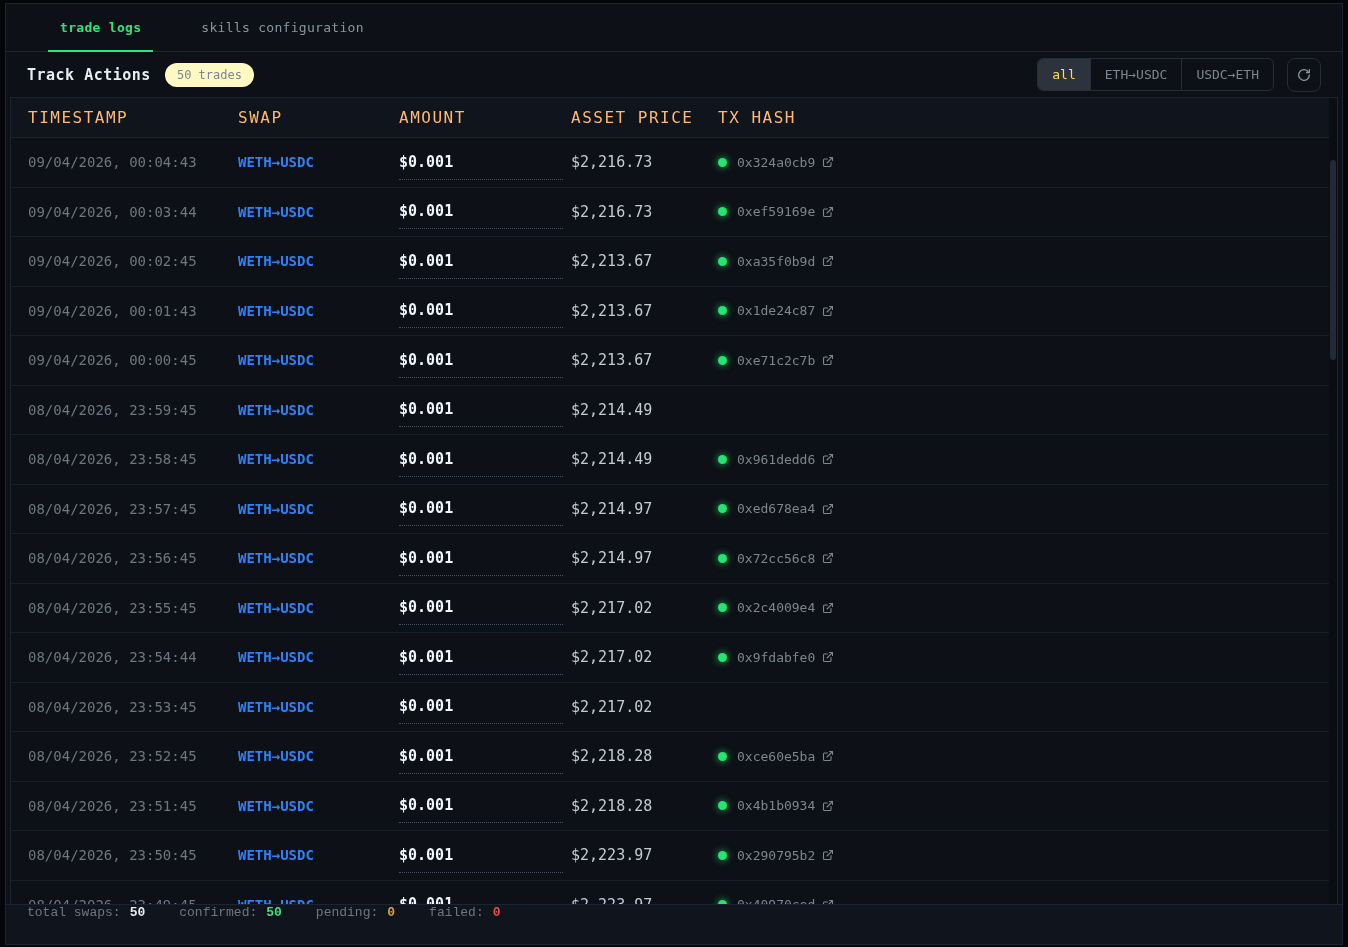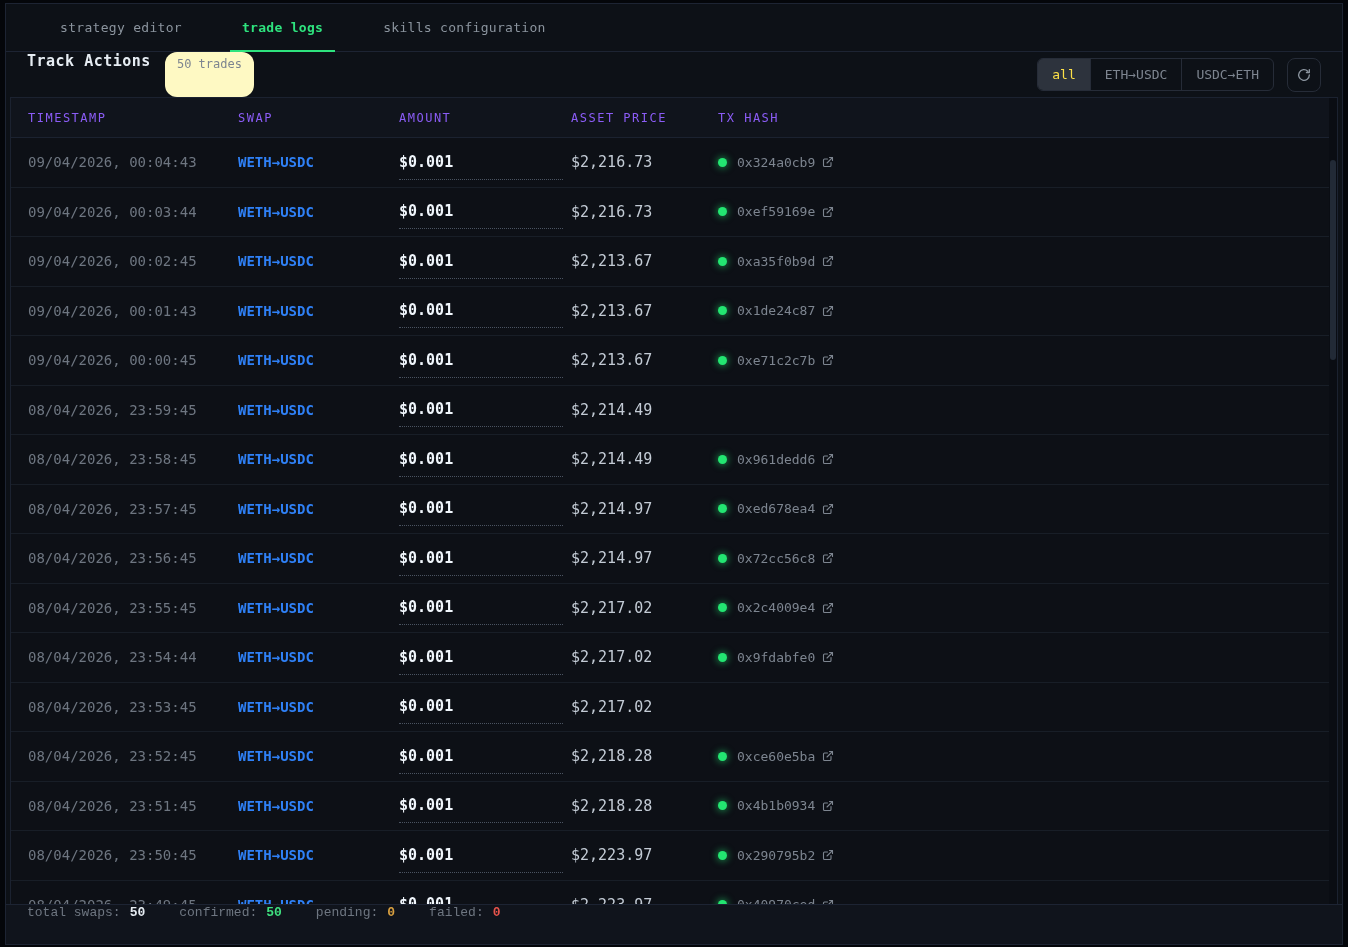--- a/index.html
+++ b/index.html
@@ -11,21 +11,21 @@
   
   .tabbar { height:48px; flex:0 0 48px; display:flex; align-items:stretch;
             padding-left:42px; gap:36px; border-bottom:1px solid #1d2433; }
   .tab { display:flex; align-items:center; padding:0 12px; font-size:13px; color:#8b949e;
          position:relative; cursor:pointer; letter-spacing:.3px; }
   .tab.active { color:#2ee37e; font-weight:bold; }
   .tab.active::after { content:""; position:absolute; left:0; right:0; bottom:-1px;
                        height:2px; background:#2ee37e; }
 
   
-  .toolbar { height:45px; flex:0 0 45px; display:flex; 
+  .toolbar { height:45px; flex:0 0 45px; display:flex; align-items:center;
              padding:0 21px; }
   .title { font-size:15px; font-weight:bold; color:#e6edf3; letter-spacing:.5px; }
   .badge { margin-left:14px; background:#fef9c3; color:#7d8590; font-size:12px;
            padding:5px 12px; border-radius:12px; }
   .toolbar-right { margin-left:auto; display:flex; align-items:center; gap:13px; }
   .segmented { display:flex; border:1px solid #262c38; border-radius:6px; overflow:hidden; }
   .seg-btn { font-size:13px; color:#7d8590; background:transparent; border:none;
              padding:8px 14px; cursor:pointer;
              font-family:"DejaVu Sans Mono","Liberation Mono",monospace; }
   .seg-btn + .seg-btn { border-left:1px solid #262c38; }
@@ -33,21 +33,21 @@
   .icon-btn { width:34px; height:34px; border:1px solid #262c38; border-radius:8px;
               background:transparent; display:flex; align-items:center; justify-content:center;
               cursor:pointer; }
 
   
   .table-wrap { flex:1 1 auto; min-height:0; margin:0 4px; border:1px solid #1b2230;
                 border-bottom:none; background:#0d1016; overflow:hidden; position:relative; }
   .thead { display:grid; grid-template-columns:210px 161px 172px 147px 1fr;
            padding-left:17px; height:40px; align-items:center; background:#10141c;
            border-bottom:1px solid #1b2230; }
-  .th { font-size:12px; color:#8b5cf6; letter-spacing:1.5px; }
+  .th { font-size:16px; color:#fdba74; letter-spacing:1.5px; }
   .row { display:grid; grid-template-columns:210px 161px 172px 147px 1fr;
          padding-left:17px; height:49.5px; align-items:center;
          border-bottom:1px solid #181e27; }
   .cell.ts { font-size:14px; color:#6e7681; }
   .cell.swap { font-size:14px; font-weight:bold; color:#2f81f7; }
   .amount-value { display:inline-block; width:164px; font-size:15px; font-weight:bold;
                   color:#f0f6fc; border-bottom:1px dotted #4a5361; padding-bottom:8px;
                   margin-top:8px; }
   .cell.price { font-size:15px; color:#c3cbd5; }
   .cell.hash { display:flex; align-items:center; gap:10px; }
@@ -69,21 +69,20 @@
   .v-pending { color:#d9a040; font-weight:bold; }
   .v-failed { color:#e5534b; font-weight:bold; }
   svg { display:block; }
 </style>
 </head>
 <body>
 
 <div class="app">
 
   <div class="tabbar">
-    <div class="tab">strategy editor</div>
     <div class="tab active">trade logs</div>
     <div class="tab">skills configuration</div>
   </div>
 
   <div class="toolbar">
     <div class="title">Track Actions</div>
     <div class="badge">50 trades</div>
     <div class="toolbar-right">
       <div class="segmented">
         <button class="seg-btn active">all</button>

